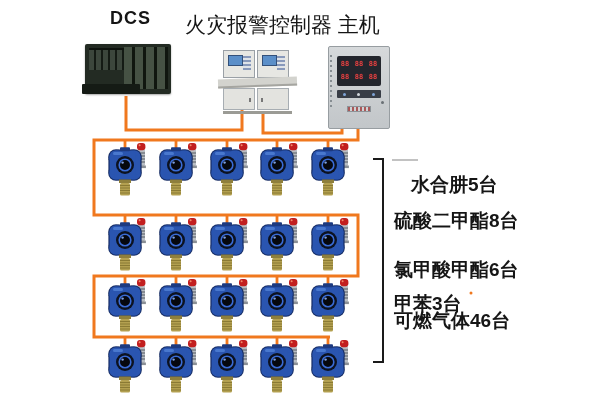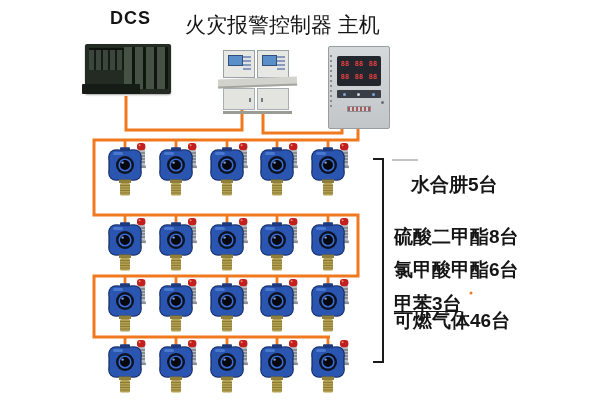--- a/index.html
+++ b/index.html
@@ -14,23 +14,23 @@
   }
   .main-title {
     position:absolute; left:185px; top:11px; font-size:21px; font-weight:normal;
     color:#151515; white-space:nowrap; z-index:5;
   }
   .legend-item {
     position:absolute; left:394px; font-size:19px; font-weight:bold;
     color:#151515; white-space:nowrap; z-index:5;
   }
   .legend-0 { top:172px; left:399px;margin-left:12px; }
-  .legend-1 { top:224px; }
+  .legend-1 { top:208px; }
   .legend-2 { top:257px; }
-  .legend-3 { top:291px;text-decoration:underline; }
+  .legend-3 { top:291px; }
   .legend-4 { top:308px; }
   
   .wiring { position:absolute; left:0; top:0; z-index:1; }
   .wire-line { stroke:var(--wire,#f0781e); stroke-width:3; fill:none; }
   .wire-fill { fill:var(--wire,#f0781e); }
   .bracket-line { stroke:var(--bracket,#1a1a1a); stroke-width:2; fill:none; }
   .dash-line { stroke:#9a9a9a; stroke-width:1.2; fill:none; }
   
   .device { position:absolute; z-index:2; }
   

